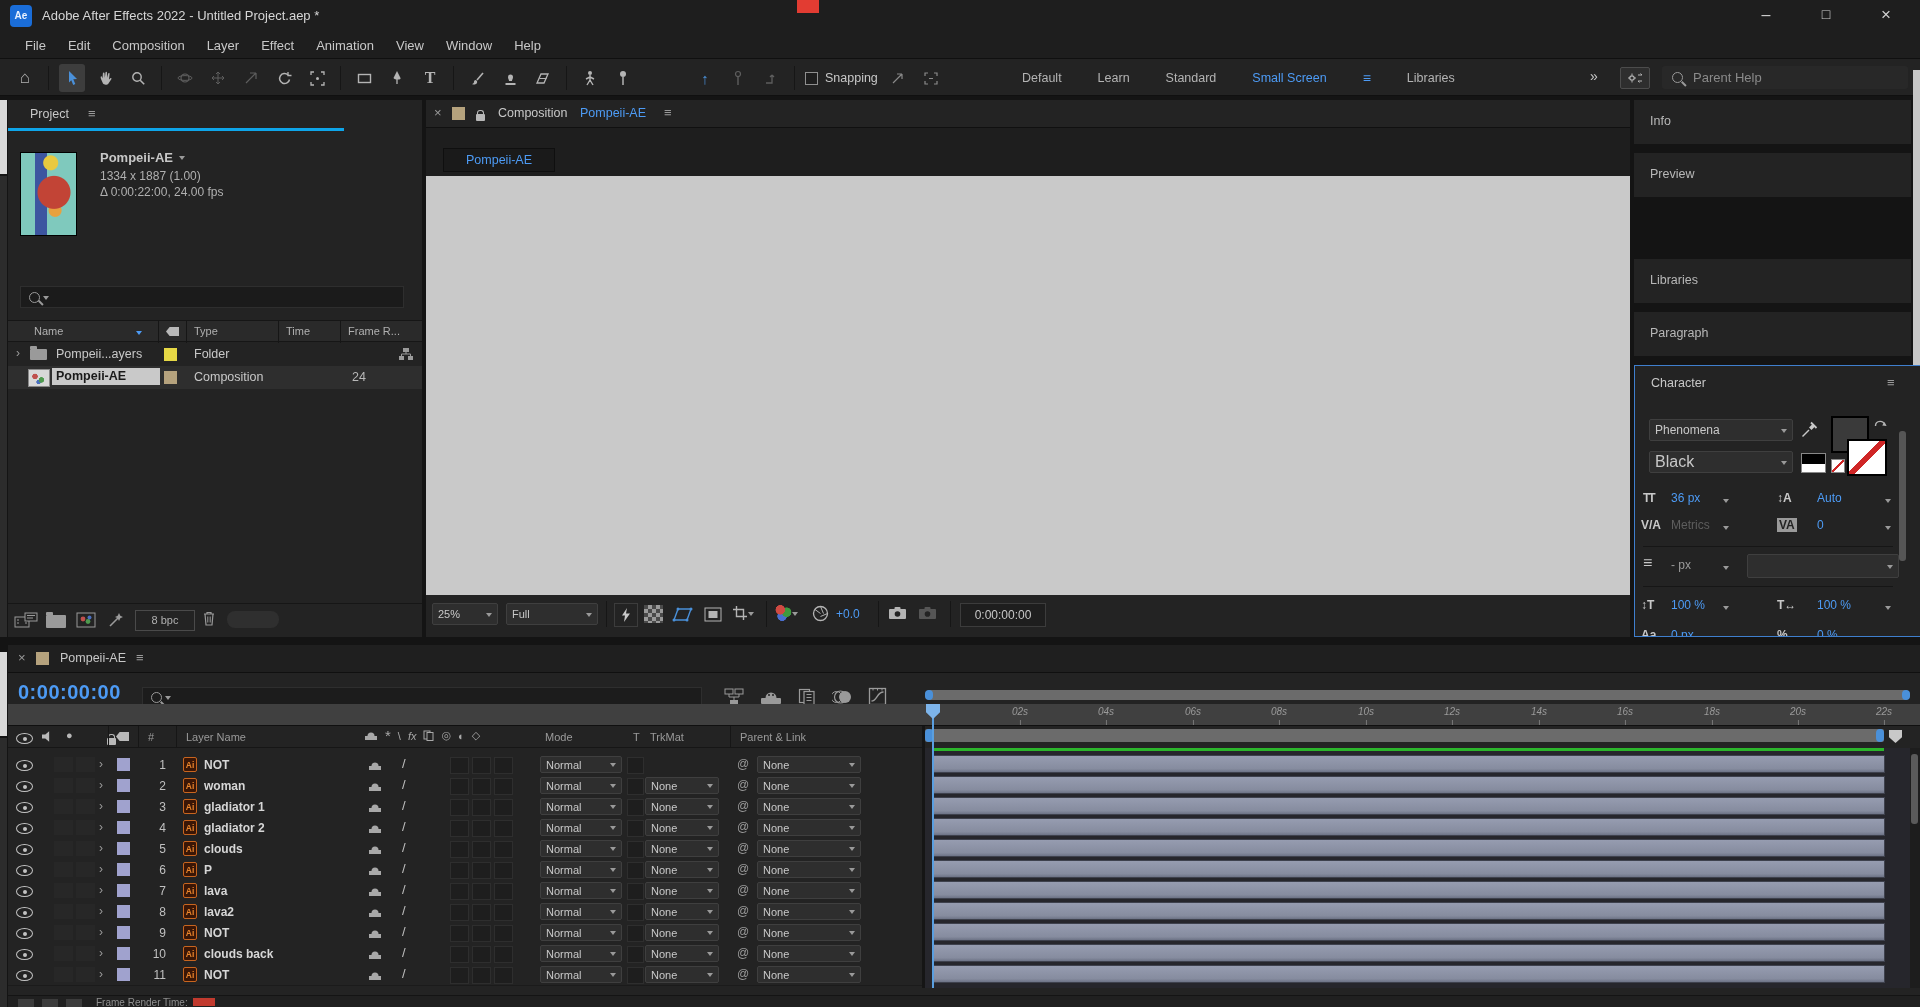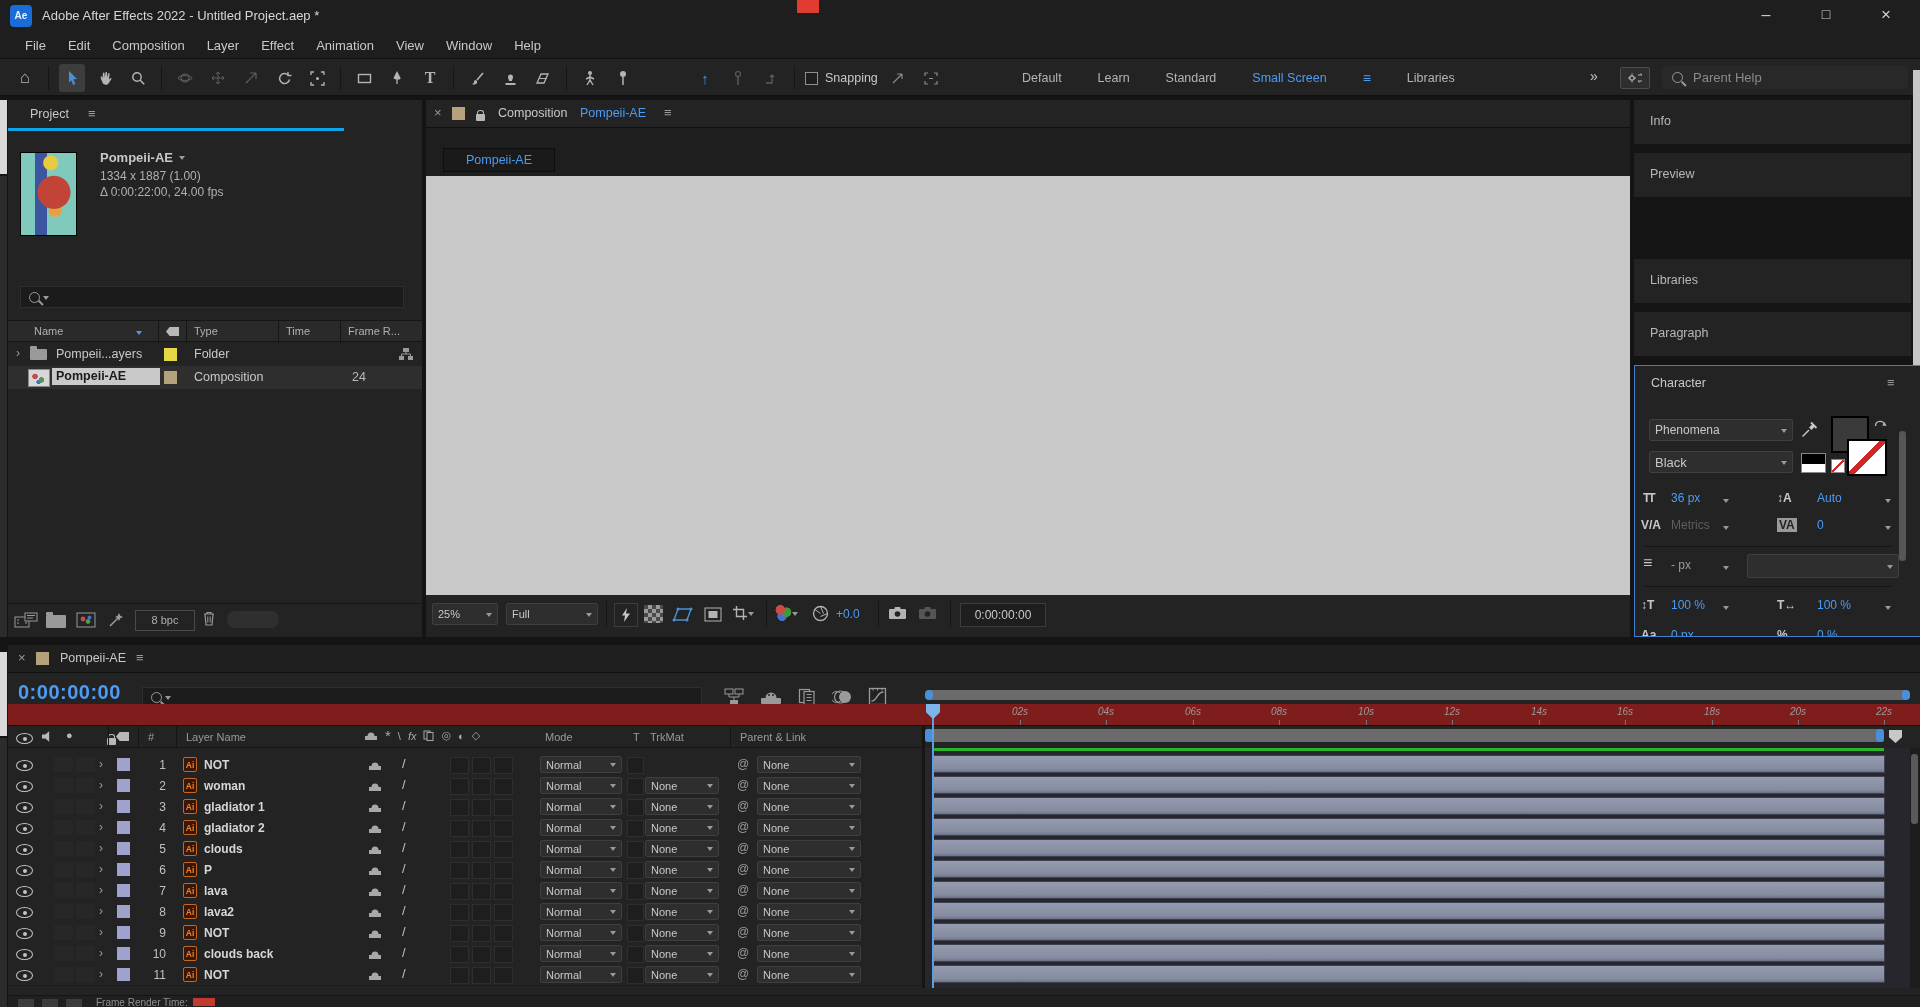--- a/index.html
+++ b/index.html
@@ -442,21 +442,21 @@
           <path d="M10 1.5l5.5 5.5" stroke="#c8c8c8" stroke-width="1.8"></path>
         </svg></span>
     <span class="abs" style="left:196px;top:50px;width:38px;height:37px;background:#3a3a3a;border:2px solid #000;box-sizing:border-box;"></span>
     <span class="abs" style="left:238px;top:50px;">
       <svg width="15" height="13" viewBox="0 0 15 13">
           <path d="M2.5 10c0-6 9-6 9-1" fill="none" stroke="#b4b4b4" stroke-width="1.4"></path>
           <path d="M11.5 6l-2.3 3.6 4.4.3z" fill="#b4b4b4"></path>
         </svg></span>
     <span class="abs" style="left:212px;top:73px;width:40px;height:37px;border:2px solid #000;box-sizing:border-box;
                  background:linear-gradient(135deg,#fff 44%,#cf2626 44%,#cf2626 56%,#fff 56%);"></span>
-    <span class="dd" style="left:14px;top:85px;width:144px;height:22px;font-size:13px;">
+    <span class="dd" style="left:14px;top:85px;width:144px;height:22px;font-size:16px;">
       <span>Black</span>
         <i class="cv"></i>
       </span>
     <span class="abs" style="left:166px;top:87px;width:25px;height:20px;background:linear-gradient(180deg,#000 55%,#fff 55%);border:1px solid #888;box-sizing:border-box;"></span>
     <span class="abs" style="left:196px;top:93px;width:14px;height:14px;border:1px solid #888;box-sizing:border-box;
                  background:linear-gradient(135deg,#fff 42%,#cf2626 42%,#cf2626 58%,#fff 58%);"></span>
 
     <div class="charrow" style="top:121px;">
       <span class="ci" style="left:8px;letter-spacing:-2px;">TT</span>
       <span class="blue" style="left:36px;">36 px</span>
@@ -547,21 +547,21 @@
           </svg></span>
       <span>
         <svg width="19" height="19" viewBox="0 0 19 19">
             <rect x="1.5" y="1.5" width="16" height="16" fill="none" stroke="#9a9a9a" stroke-width="1.3"></rect>
             <path d="M3.5 14c5.5 0 5.5-9 12-9" stroke="#9a9a9a" fill="none" stroke-width="1.4"></path>
             <path d="M5 1.5v2M9.5 1.5v2M14 1.5v2" stroke="#9a9a9a"></path>
           </svg></span>
     </div>
 
     <div class="navbar" style="left:917px;top:45px;width:985px;height:10px;"></div>
-    <div class="abs" style="left:0;top:59px;width:1912px;height:22px;border-bottom:1px solid #101010;background:#7f1d1d;box-sizing:border-box;">
+    <div class="abs" style="left:0;top:59px;width:1912px;height:22px;border-bottom:1px solid #101010;background:#404040;box-sizing:border-box;">
       <span class="rtick" style="left:925px;"><i>0s</i></span>
       <span class="rtick" style="left:1012px;"><i>02s</i></span>
       <span class="rtick" style="left:1098px;"><i>04s</i></span>
       <span class="rtick" style="left:1185px;"><i>06s</i></span>
       <span class="rtick" style="left:1271px;"><i>08s</i></span>
       <span class="rtick" style="left:1358px;"><i>10s</i></span>
       <span class="rtick" style="left:1444px;"><i>12s</i></span>
       <span class="rtick" style="left:1531px;"><i>14s</i></span>
       <span class="rtick" style="left:1617px;text-align:center;"><i>16s</i></span>
       <span class="rtick" style="left:1704px;"><i>18s</i></span>

